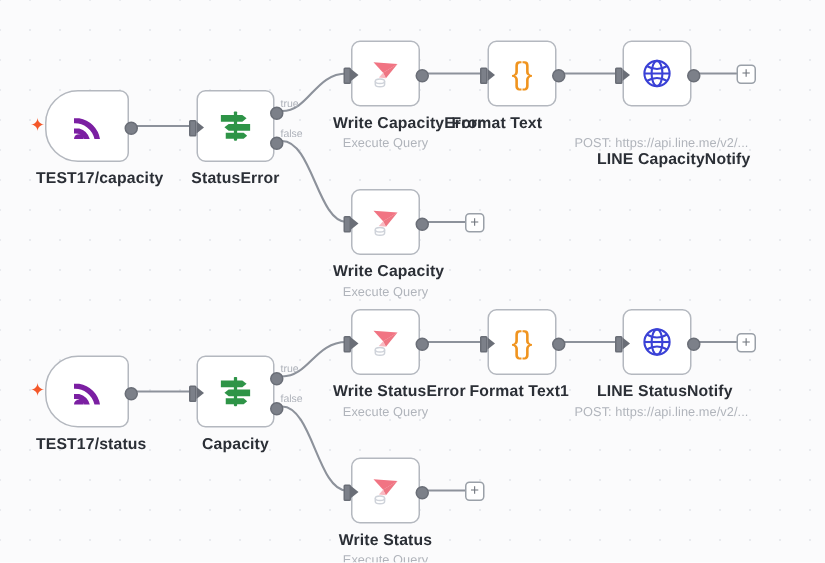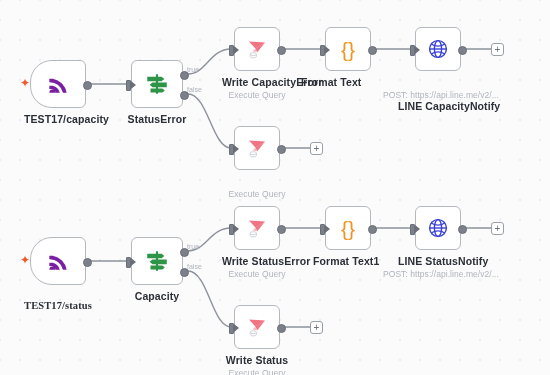--- a/index.html
+++ b/index.html
@@ -247,37 +247,38 @@
           <path d="M4 4.5 L20 5.6 L10.4 11.5 Z" fill="#f06575" opacity="0.9"></path>
           <path d="M10.4 11.5 L20 5.6 L12.3 15.2 Z" fill="#e8485a" opacity="0.75"></path>
           <path d="M10.4 11.5 L12.3 15.2 L7.6 14.6 Z" fill="#f8a8b2" opacity="0.8"></path>
           <ellipse cx="8.3" cy="17.2" rx="3.1" ry="1.5" fill="none" stroke="#cfd3da" stroke-width="1"></ellipse>
           <path d="M5.2 17.2 v2.2 a3.1 1.5 0 0 0 6.2 0 v-2.2" fill="none" stroke="#cfd3da" stroke-width="1"></path>
         </g>
       </svg>
     </span>
     <div class="port-out" style="left:42px; top:17.5px;"></div>
   </div>
+  <div class="node-label" style="left:222px; top:175px; width:70px; text-align:center;">Write Capacity</div>
   <div class="node-sublabel" style="left:222px; top:189px; width:70px; text-align:center;">Execute Query</div>
   <div class="add-btn" style="left:310px; top:141.5px;">+</div>
 
   <div class="bolt" style="left:20px; top:254px;">✦</div>
   <div class="node in-node" style="left:30px; top:237px; width:56px; height:48px;">
     <span class="glyph">
       <svg width="26" height="26" viewBox="0 0 24 24">
         <g fill="#7b1fa2">
           <path d="M4 20 a3 3 0 0 1 3 -3 a3 3 0 0 1 3 3 z"></path>
           <path d="M4 13.5 h3.2 a9.3 9.3 0 0 1 6.5 6.5 v0 h-3.4 A6.4 6.4 0 0 0 4 16.6 z"></path>
           <path d="M4 7.2 h3.2 A15.6 15.6 0 0 1 20 20 h-3.4 A12.4 12.4 0 0 0 4 10.3 z"></path>
         </g>
       </svg>
     </span>
     <div class="port-out" style="left:52px; top:19.5px;"></div>
   </div>
-  <div class="node-label" style="left:24px; top:300px; width:68px; text-align:center;font-family:Liberation Serif, serif;">TEST17/status</div>
+  <div class="node-label" style="left:24px; top:290px; width:68px; text-align:center;">TEST17/status</div>
 
   <div class="node" style="left:131px; top:237px; width:52px; height:48px;">
     <div class="port-in" style="left:-6px; top:18.5px;"></div>
     <span class="glyph">
       <svg width="26" height="26" viewBox="0 0 24 24">
         <g fill="#2e9447">
           <rect x="11" y="3" width="2" height="18" rx="0.5"></rect>
           <path d="M3 5.2 h13.2 l2.6 2.1 -2.6 2.1 H3 z"></path>
           <path d="M21 10.7 h-13.2 l-2.6 2.1 2.6 2.1 H21 z"></path>
           <path d="M6 16.2 h11 l2.2 1.8 -2.2 1.8 H6 z"></path>

